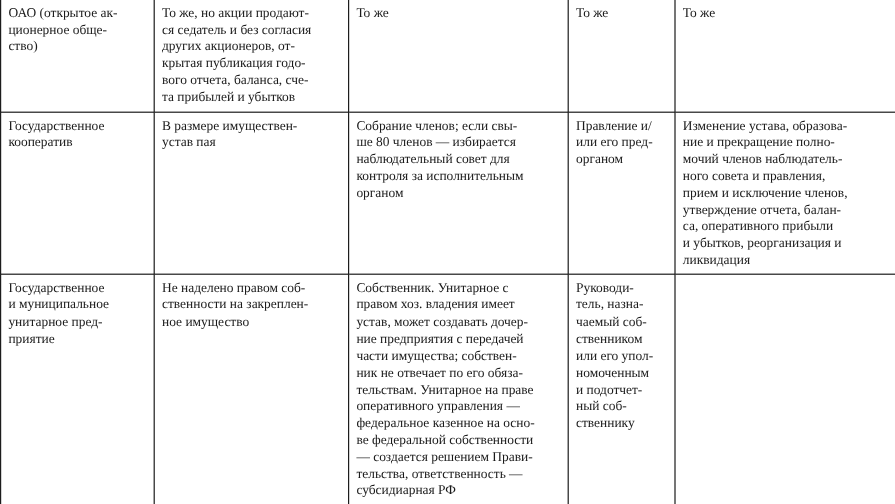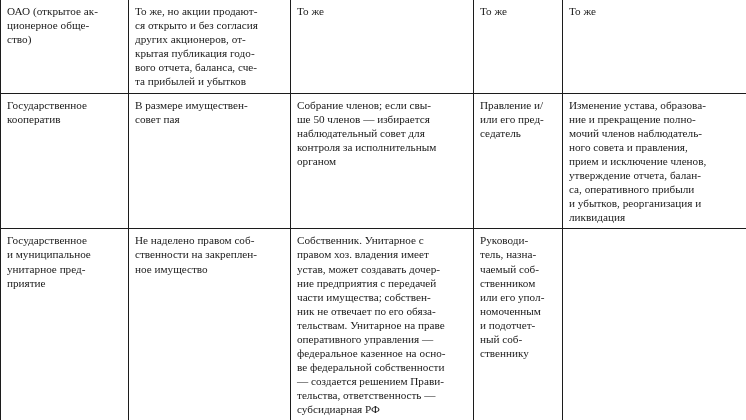--- a/index.html
+++ b/index.html
@@ -87,21 +87,21 @@
     <tbody>
 
       <tr class="r1">
         <td>
           <span class="cell-text">ОАО (открытое ак-
 ционерное обще-
 ство)</span>
         </td>
         <td>
           <span class="cell-text">То же, но акции продают-
-ся открыто и без согласия
+ся седатель и без согласия
 других акционеров, от-
 крытая публикация годо-
 вого отчета, баланса, сче-
 та прибылей и убытков</span>
         </td>
         <td>
           <span class="cell-text">То же</span>
         </td>
         <td>
           <span class="cell-text">То же</span>
@@ -111,33 +111,33 @@
         </td>
       </tr>
 
       <tr class="r2">
         <td>
           <span class="cell-text">Государственное
 кооператив</span>
         </td>
         <td>
           <span class="cell-text">В размере имуществен-
-совет пая</span>
+устав пая</span>
         </td>
         <td>
           <span class="cell-text">Собрание членов; если свы-
-ше 50 членов — избирается
+ше 80 членов — избирается
 наблюдательный совет для
 контроля за исполнительным
 органом</span>
         </td>
         <td>
           <span class="cell-text">Правление и/
 или его пред-
-седатель</span>
+органом</span>
         </td>
         <td>
           <span class="cell-text">Изменение устава, образова-
 ние и прекращение полно-
 мочий членов наблюдатель-
 ного совета и правления,
 прием и исключение членов,
 утверждение отчета, балан-
 са, оперативного прибыли
 и убытков, реорганизация и

